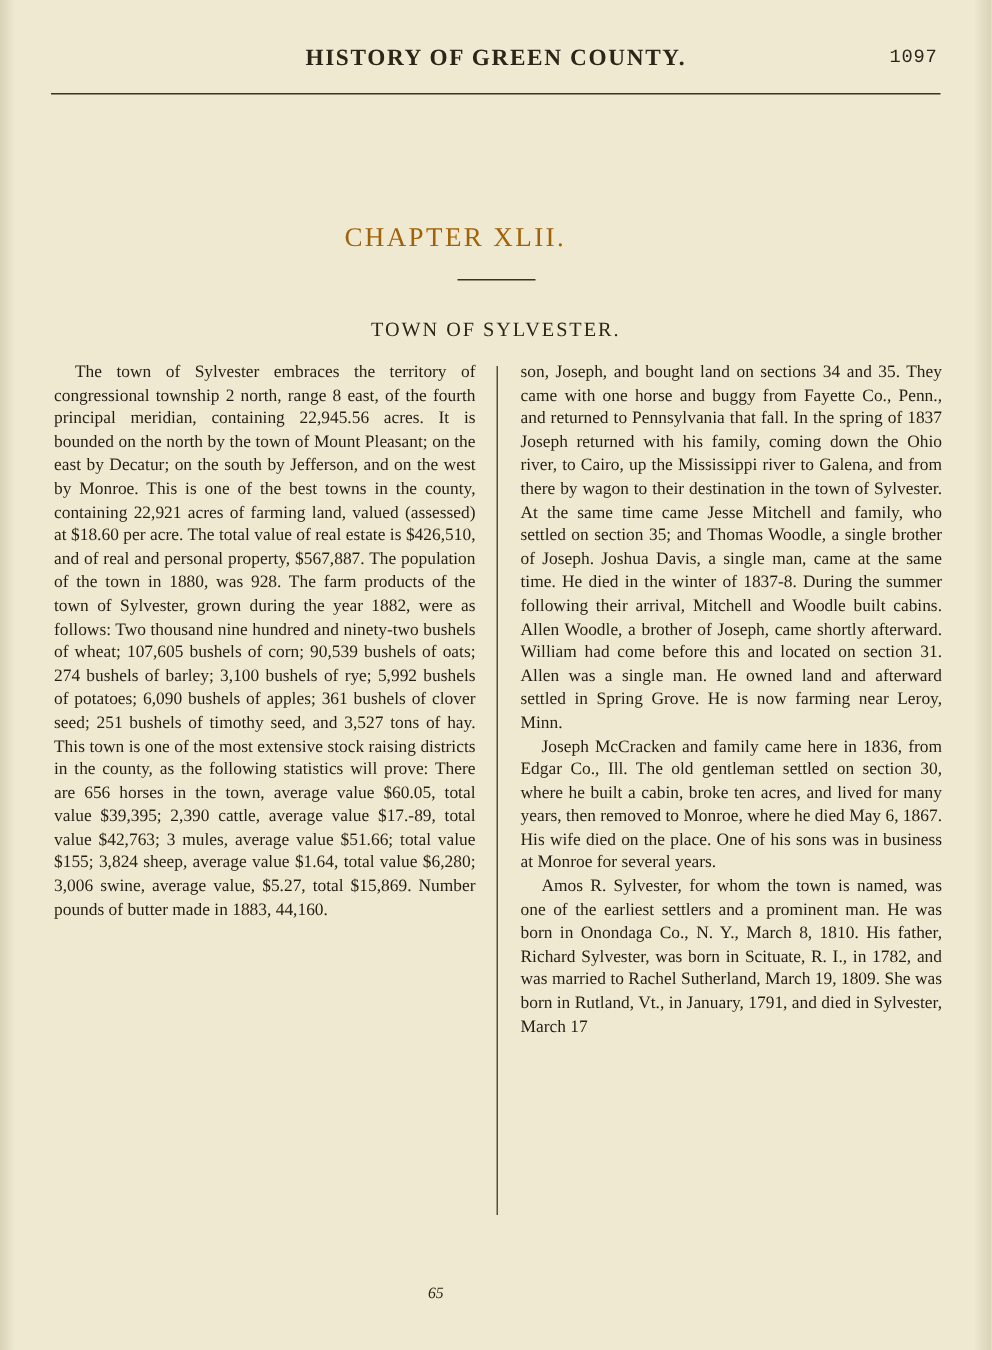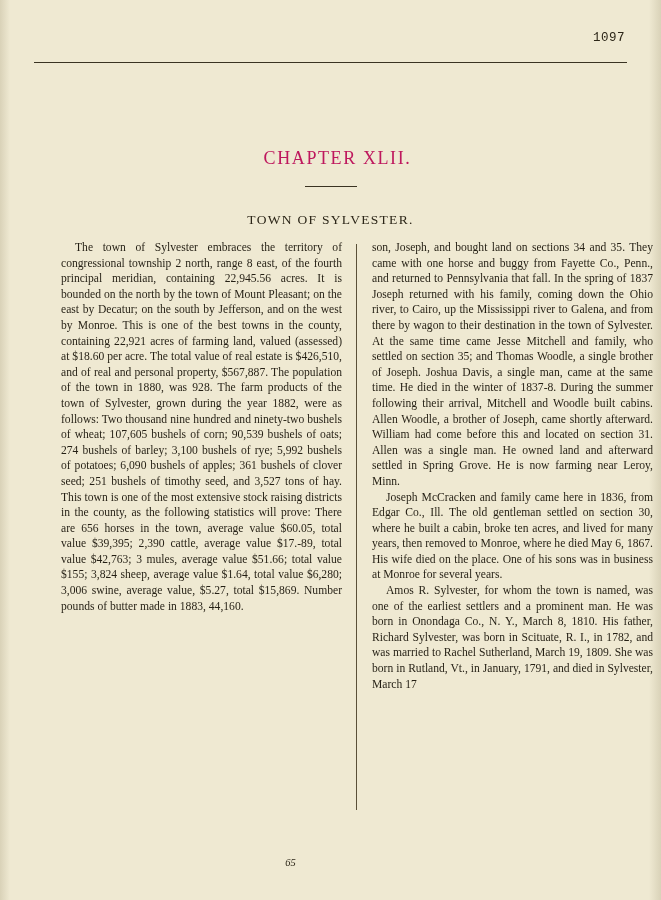--- a/index.html
+++ b/index.html
@@ -67,22 +67,21 @@
   }
 
   .chapter-title {
     position: absolute;
     top: 148px;
     left: 0;
     width: 607px;
     text-align: center;
     font-size: 18px;
     letter-spacing: 1.6px;
-    color: #be185d;
-    padding-left: 34px;
+    color: #a16207;
   }
   .divider {
     position: absolute;
     top: 186px;
     left: 50%;
     margin-left: -26px;
     width: 52px;
     border-top: 1.8px solid #3a3322;
   }
   .section-title {
@@ -97,21 +96,20 @@
   }
 
   .columns {
     position: absolute;
     top: 240px;
     left: 36px;
     width: 592px;
     height: 610px;
     display: flex;
     gap: 0;
-    margin-left: 25px;
   }
   .col {
     width: 281px;
     font-size: 11.6px;
     line-height: 15.6px;
     text-align: justify;
     color: #241f14;
     position: relative;
   }
   .col p {
@@ -155,20 +153,21 @@
 </style>
 </head>
 <body>
 
 <div class="page">
 
   <div class="edge-left"></div>
   <div class="edge-right"></div>
 
   <div class="header">
+    <div class="running-title">HISTORY OF GREEN COUNTY.</div>
     <div class="page-number">1097</div>
   </div>
 
   <div class="rule"></div>
 
   <div class="chapter-title">CHAPTER XLII.</div>
   <div class="divider"></div>
   <div class="section-title">TOWN OF SYLVESTER.</div>
 
   <div class="columns">

